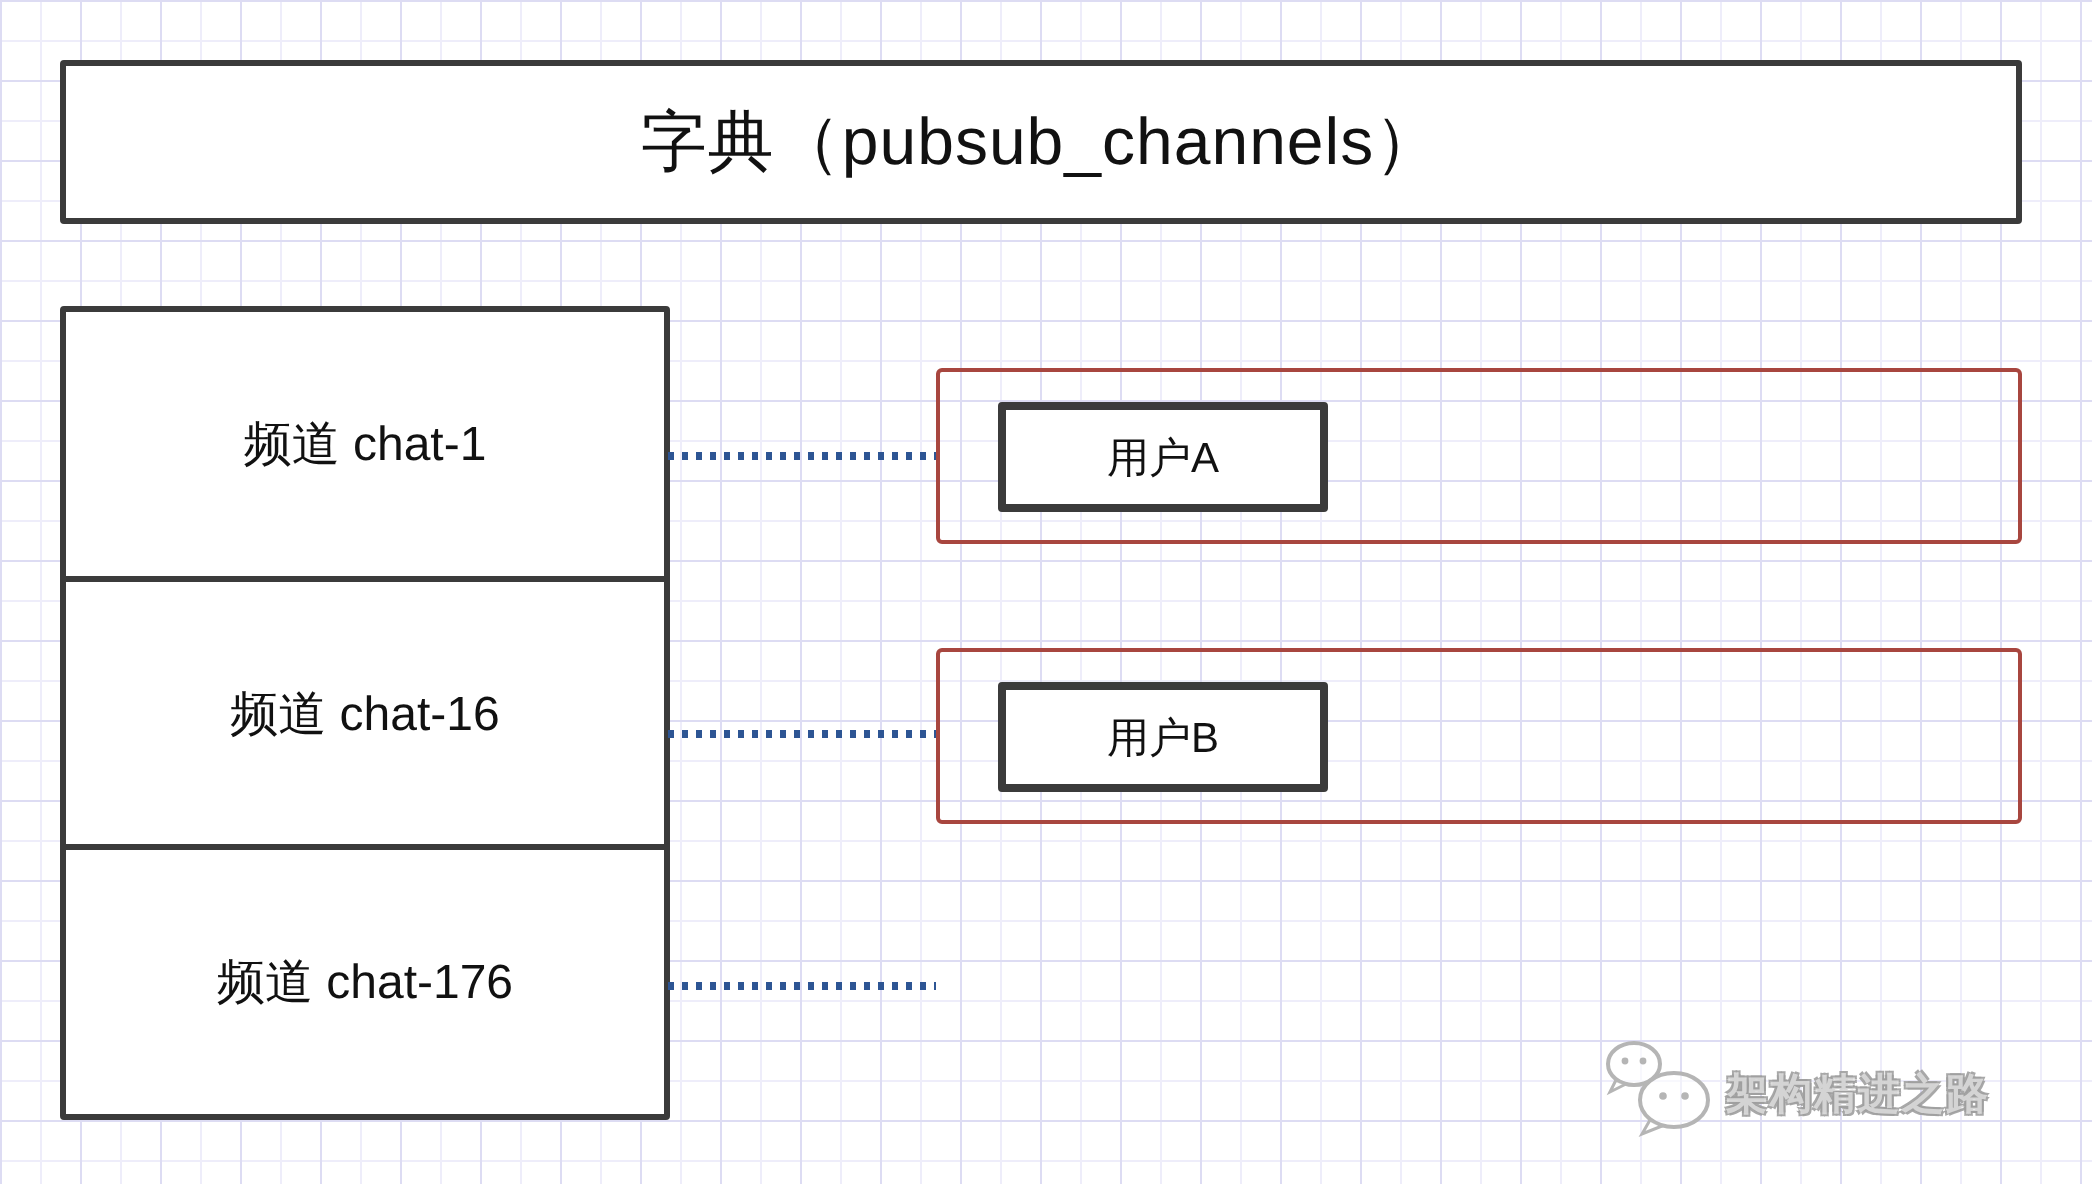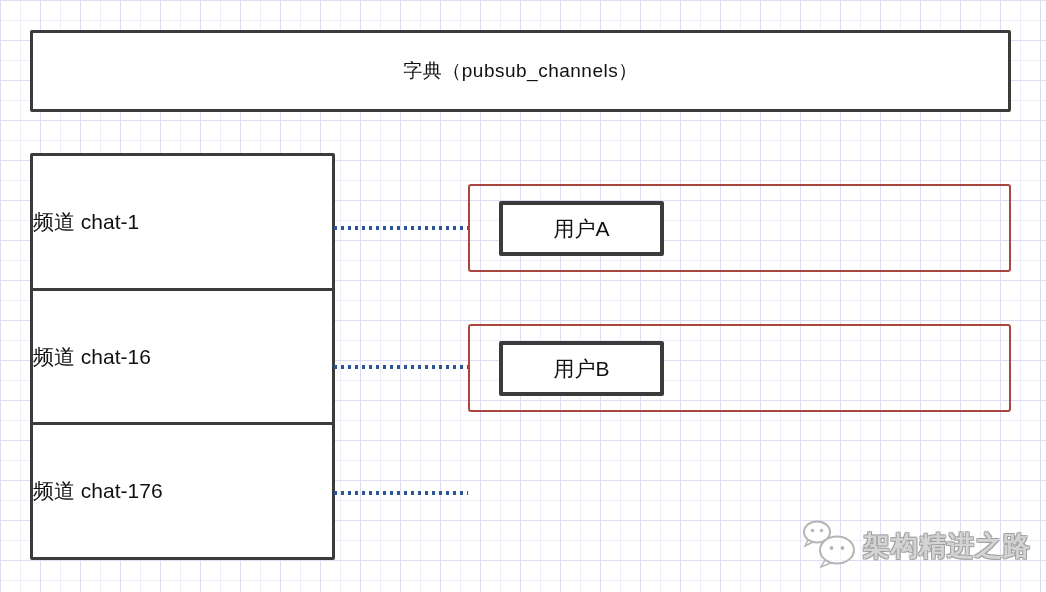--- a/index.html
+++ b/index.html
@@ -29,41 +29,42 @@
     top: 30px;
     width: 981px;
     height: 82px;
     box-sizing: border-box;
     border: 3px solid #3b3b3b;
     border-radius: 2px;
     background: #ffffff;
     display: flex;
     align-items: center;
     justify-content: center;
-    font-size: 19px;
+    font-size: 33px;
     letter-spacing: 0.5px;
   }
   .channel-table {
     position: absolute;
     left: 30px;
     top: 153px;
     width: 305px;
     height: 407px;
     box-sizing: border-box;
     border: 3px solid #3b3b3b;
     border-radius: 2px;
     background: #ffffff;
     display: flex;
     flex-direction: column;
   }
   .channel-row {
     flex: 1;
     display: flex;
     align-items: center;
-    font-size: 21px;
+    justify-content: center;
+    font-size: 24px;
   }
   .channel-row + .channel-row {
     border-top: 3px solid #3b3b3b;
   }
   .subscriber-list {
     position: absolute;
     left: 468px;
     width: 543px;
     height: 88px;
     box-sizing: border-box;
@@ -102,21 +103,21 @@
   .watermark {
     position: absolute;
     left: 800px;
     top: 519px;
     display: flex;
     align-items: center;
     gap: 5px;
     pointer-events: none;
   }
   .watermark-text {
-    font-size: 27px;
+    font-size: 21px;
     font-weight: 700;
     letter-spacing: 1px;
     color: rgba(255, 255, 255, 0.55);
     text-shadow:
       -1px -1px 0 rgba(158, 158, 158, 0.9),
        1px -1px 0 rgba(158, 158, 158, 0.9),
       -1px  1px 0 rgba(158, 158, 158, 0.9),
        1px  1px 0 rgba(158, 158, 158, 0.9);
     white-space: nowrap;
   }

